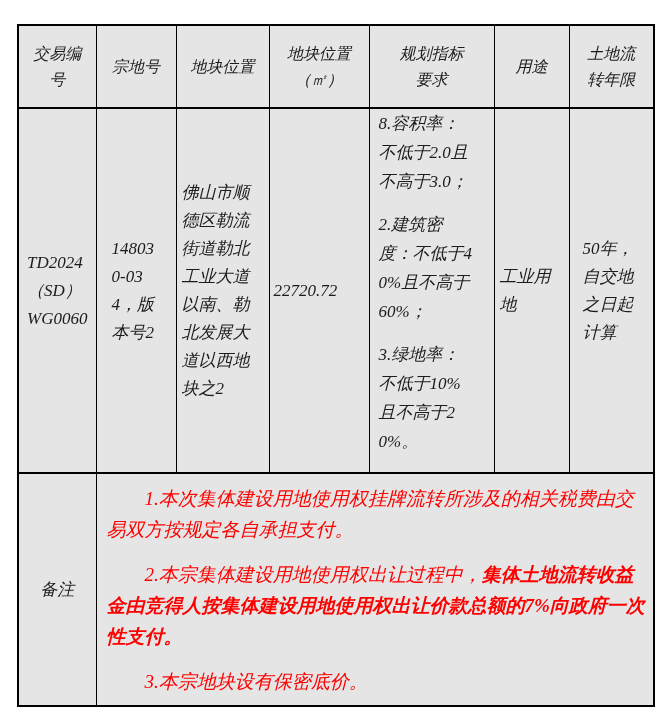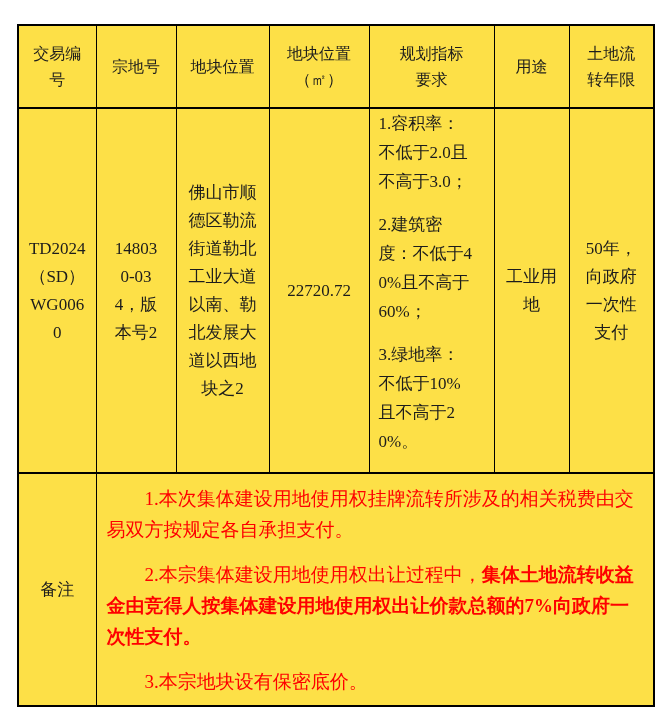--- a/index.html
+++ b/index.html
@@ -15,21 +15,22 @@
     width: 660px; height: 712px;
     background: #ffffff;
     overflow: hidden;
   }
   table.listing {
     position: absolute;
     left: 17px; top: 24px;
     width: 636px;
     border-collapse: collapse;
     table-layout: fixed;
-    background: #fde047;
+    background: #e5e5e5;
+    font-style: italic;
   }
   table.listing, table.listing th, table.listing td {
     border: 1px solid #000000;
   }
   table.listing { border-width: 2px; }
   tr.header-row { height: 83px; }
   tr.data-row   { height: 357px; }
   tr.remarks-row{ height: 233px; }
   th {
     font-weight: normal;
@@ -47,21 +48,21 @@
   th.h-col5 { padding: 0 24px; }
   th.h-col6 { padding: 0 4px; }
   th.h-col7 { padding: 12px 12px; }
   td {
     font-size: 17px;
     line-height: 28px;
     vertical-align: middle;
     word-break: break-all;
   }
   tr.data-row td { border-bottom-width: 2px !important; }
-  td.c-center { text-align: center; }
+  td.c-center { }
   td.col1 { padding: 0 8px; }
   td.col2 { padding: 0 15px; margin-top: 19px; }
   td.col3 { padding: 0 5px; }
   td.col4 { padding: 9px 4px; }
   td.col5 { padding: 0 18px 0 9px; text-align: left; line-height: 29px; }
   td.col6 { padding: 0 5px; }
   td.col7 { padding: 0 13px; }
   .planning-item { margin: 0 0 14px 0; }
   .planning-item:last-child { margin-bottom: 16px; }
   td.remarks-label-cell {
@@ -107,26 +108,26 @@
         <th class="h-col7">土地流转年限</th>
       </tr>
     </thead>
     <tbody>
       <tr class="data-row">
         <td class="col1 c-center">TD2024（SD）WG0060</td>
         <td class="col2 c-center">148030-034，版本号2</td>
         <td class="col3 c-center">佛山市顺德区勒流街道勒北工业大道以南、勒北发展大道以西地块之2</td>
         <td class="col4 c-center">22720.72</td>
         <td class="col5">
-          <div class="planning-item">1.容积率：不低于2.0且不高于3.0；</div>
+          <div class="planning-item">8.容积率：不低于2.0且不高于3.0；</div>
           <div class="planning-item">2.建筑密度：不低于40%且不高于60%；</div>
           <div class="planning-item">3.绿地率：不低于10%且不高于20%。</div>
         </td>
         <td class="col6 c-center">工业用地</td>
-        <td class="col7 c-center">50年，向政府一次性支付</td>
+        <td class="col7 c-center">50年，自交地之日起计算</td>
       </tr>
       <tr class="remarks-row">
         <td class="remarks-label-cell">备注</td>
         <td class="remarks-cell" colspan="6">
           <div class="remark-para">
             <span>1.本次集体建设用地使用权挂牌流转所涉及的相关税费由交易双方按规定各自承担支付。</span>
           </div>
           <div class="remark-para">
             <span>2.本宗集体建设用地使用权出让过程中，</span><span class="seg-bold">集体土地流转收益金由竞得人按集体建设用地使用权出让价款总额的7%向政府一次性支付。</span>
           </div>

